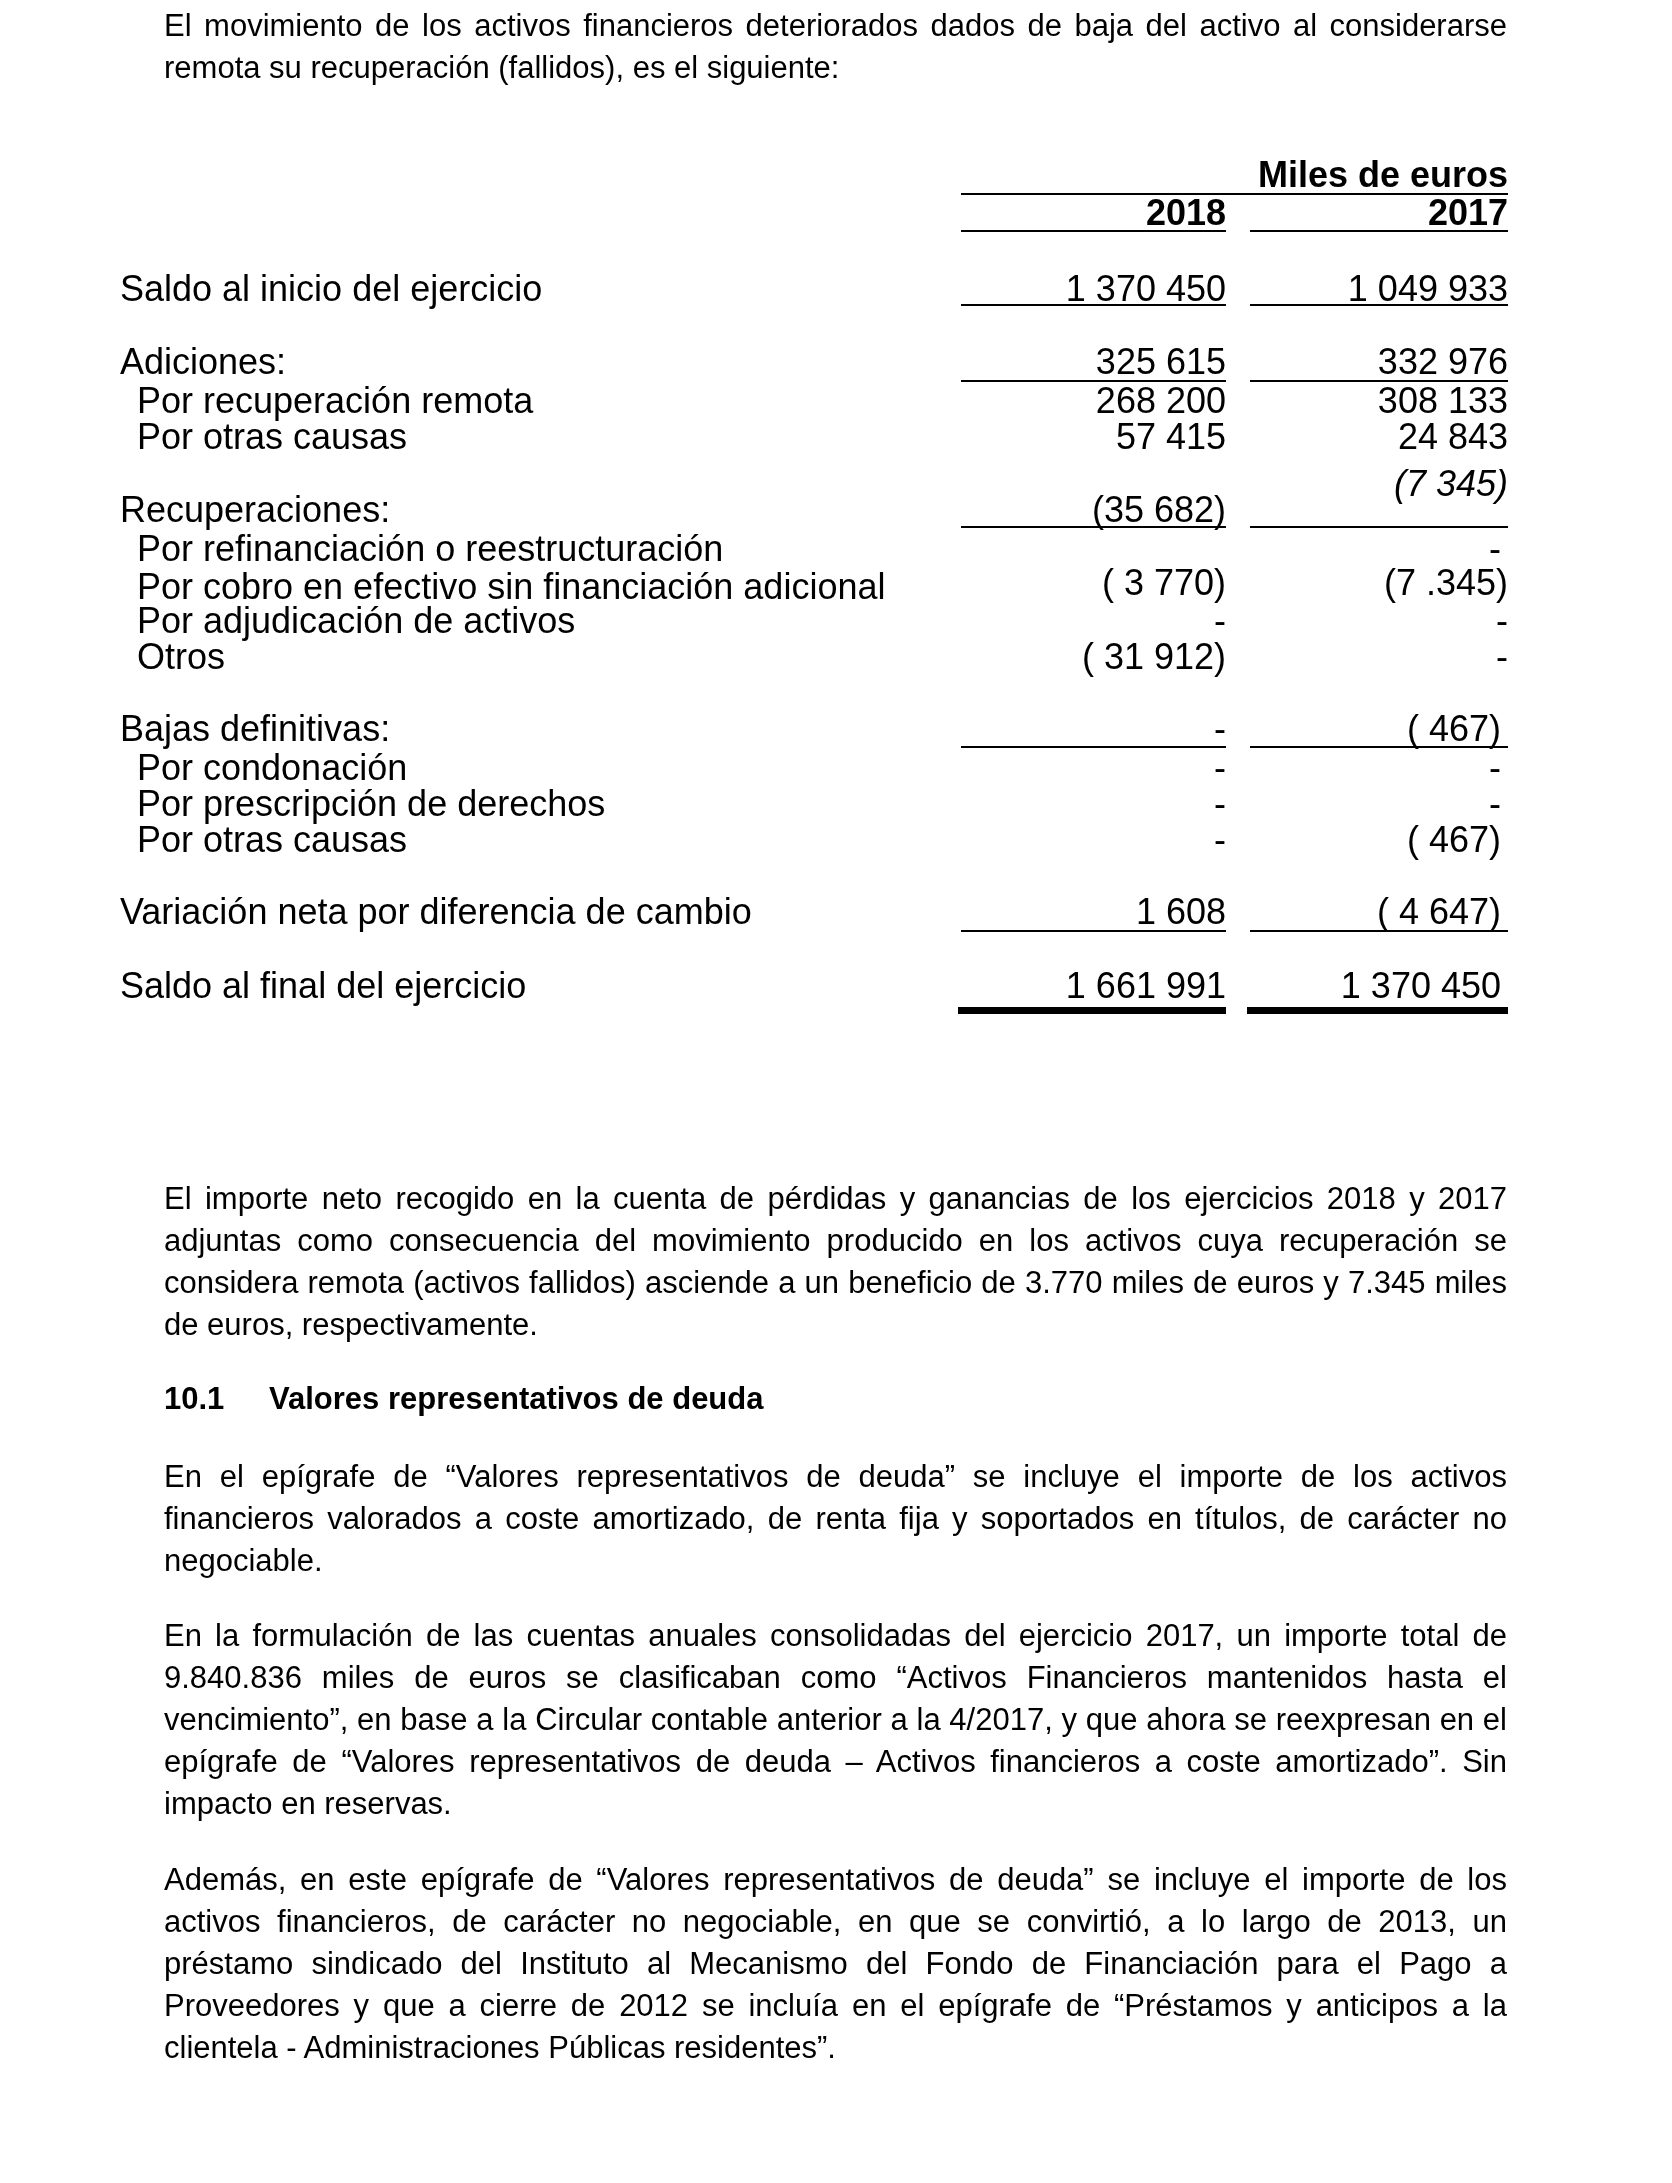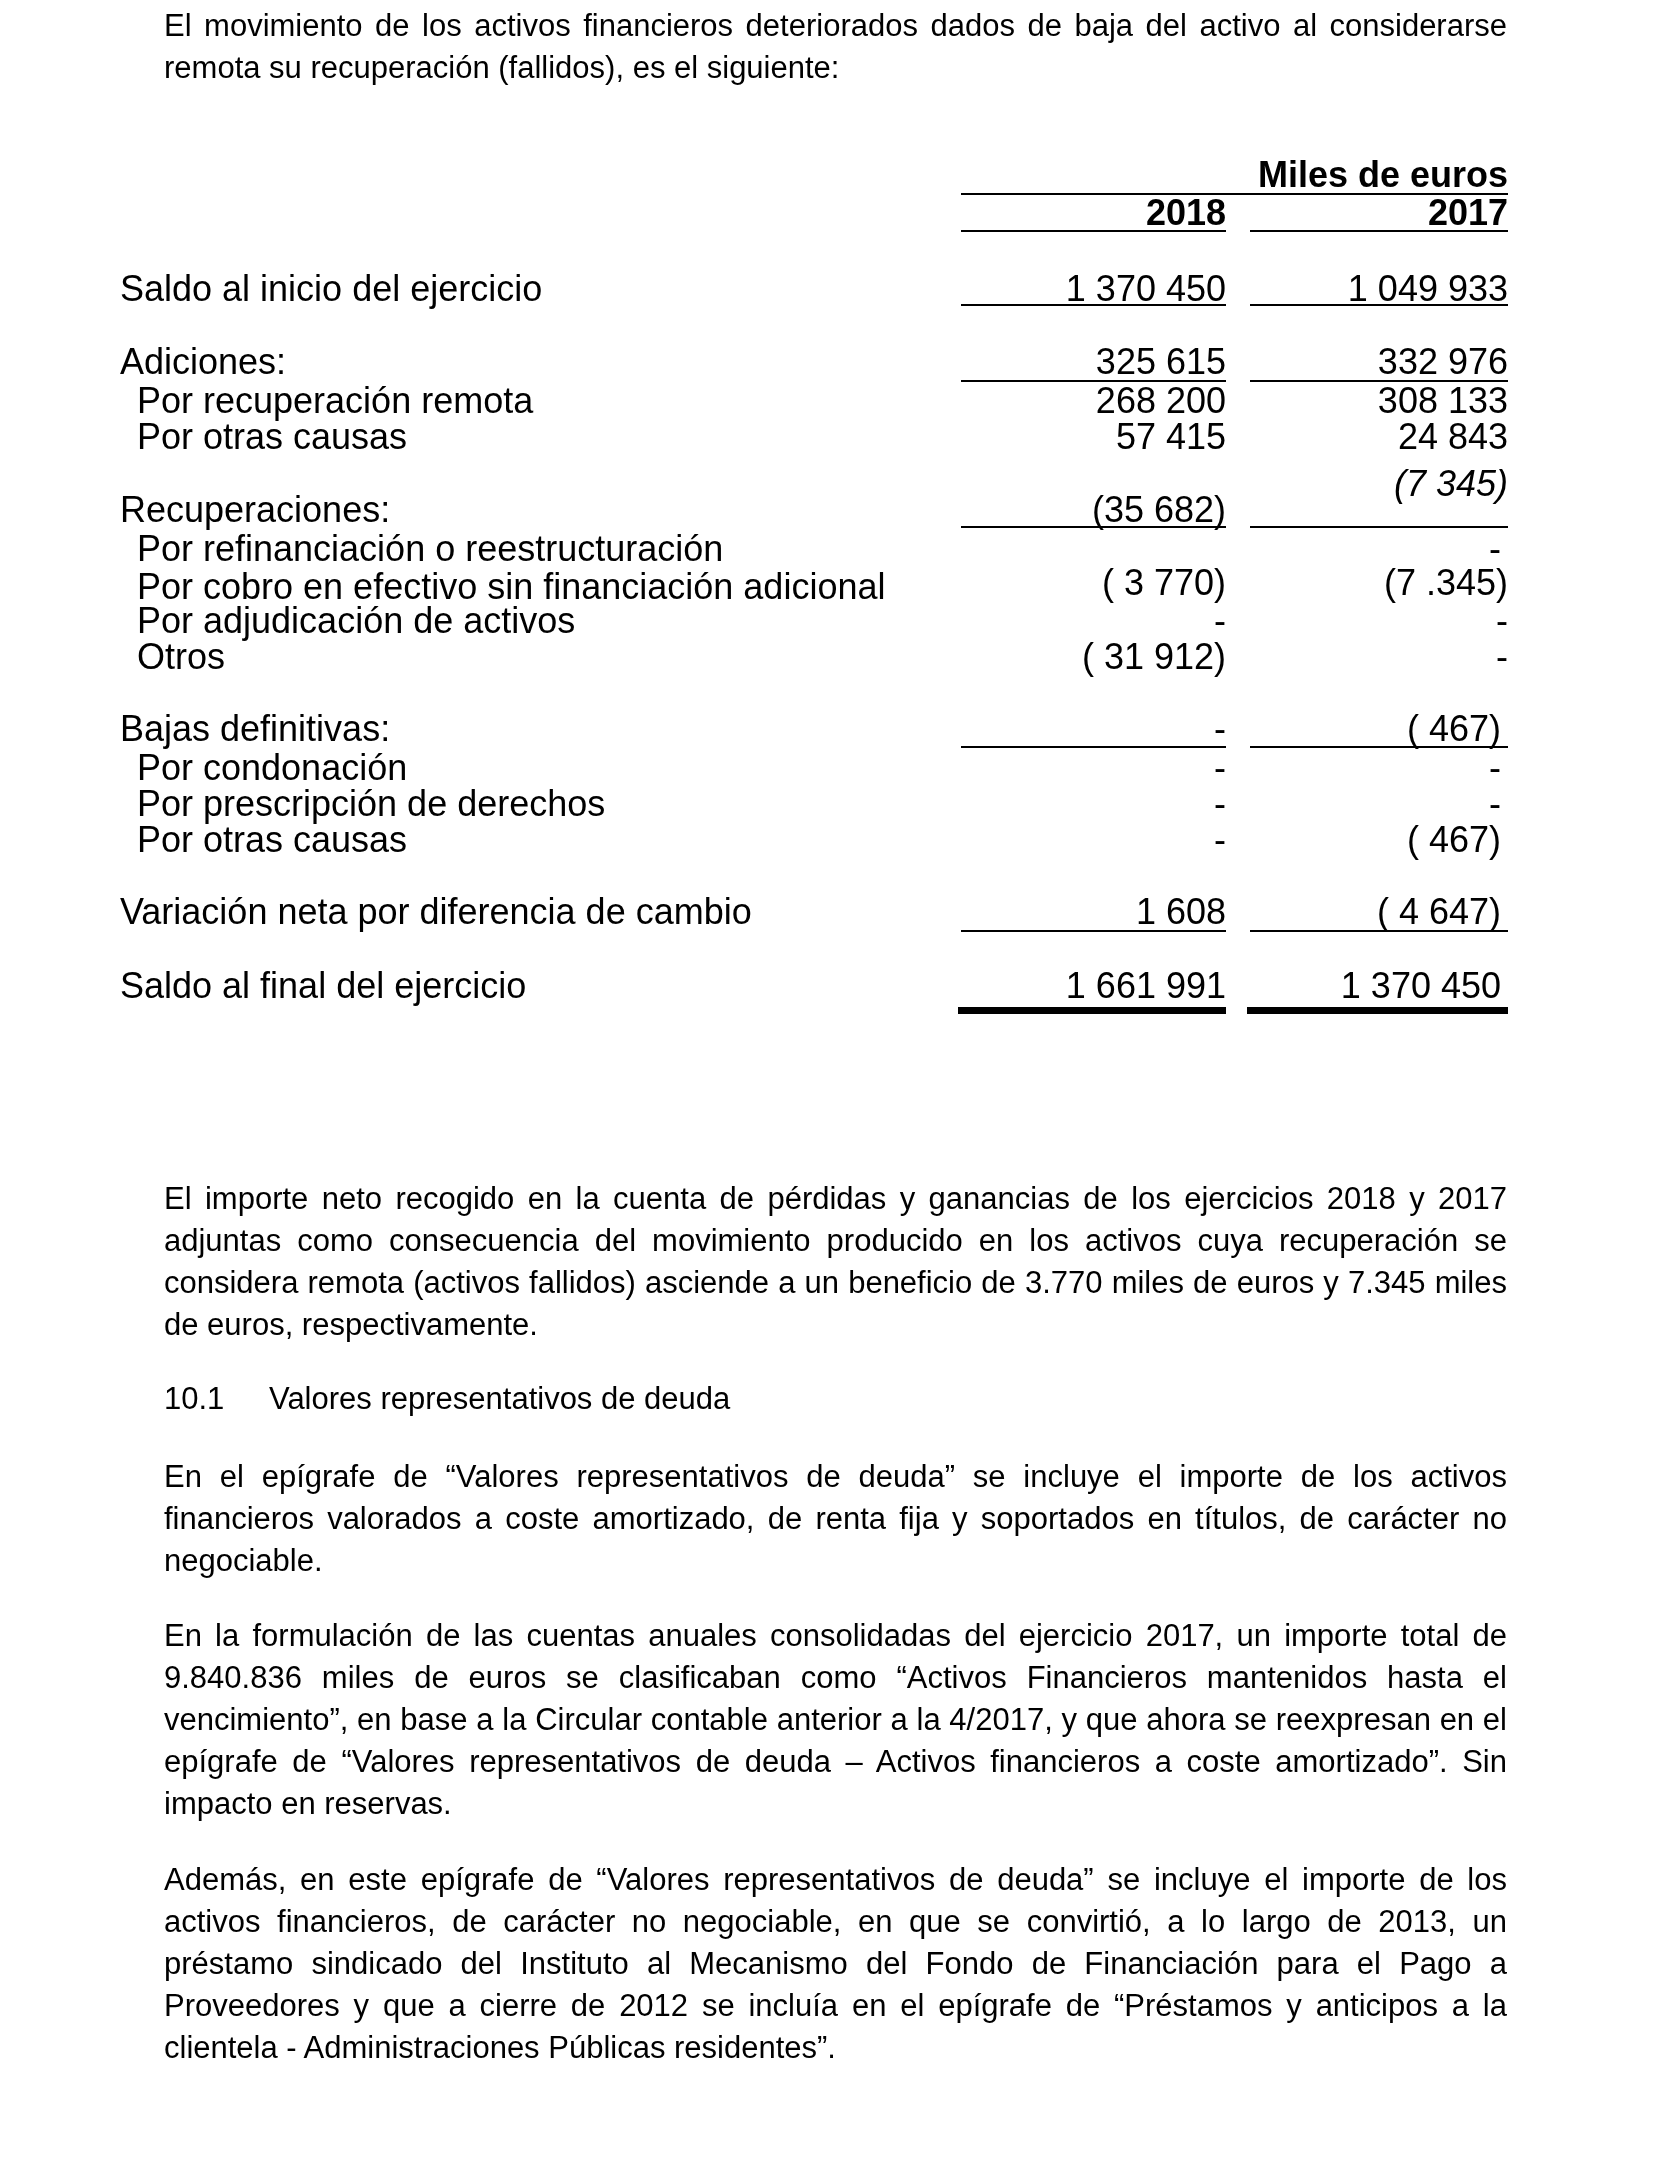--- a/index.html
+++ b/index.html
@@ -1,21 +1,21 @@
 <!DOCTYPE html>
 <html style="font-size:12.6px"><head>
 <meta charset="utf-8">
 <style>
   html, body { margin: 0; padding: 0; background: #ffffff; }
   body { width: 1672px; height: 2183px; position: relative; overflow: hidden;
          font-family: "Liberation Sans", sans-serif; color: #000; }
   .para { position: absolute; left: 164px; width: 1343px; font-size: 31px;
           line-height: 42px; text-align: justify; margin: 0; }
   .para.last-left { text-align-last: left; }
-  .heading { position: absolute; left: 164px; top: 1378px; font-size: 31px; font-weight: normal;
+  .heading { position: absolute; left: 164px; top: 1378px; font-size: 31px; font-weight: bold;
              line-height: 42px; margin: 0; }
   .heading .num { display: inline-block; width: 105px; }
 
   .tbl-text { position: absolute; font-size: 36px; line-height: 36px; white-space: nowrap; }
   .lbl { left: 120px; }
   .lbl.sub { left: 137px; }
   .c18 { right: calc(1672px - 1226px); text-align: right; }
   .c17 { right: calc(1672px - 1508px); text-align: right; }
   .hdr { font-weight: bold; }
   .rule { position: absolute; height: 2.4px; background: #000; }

